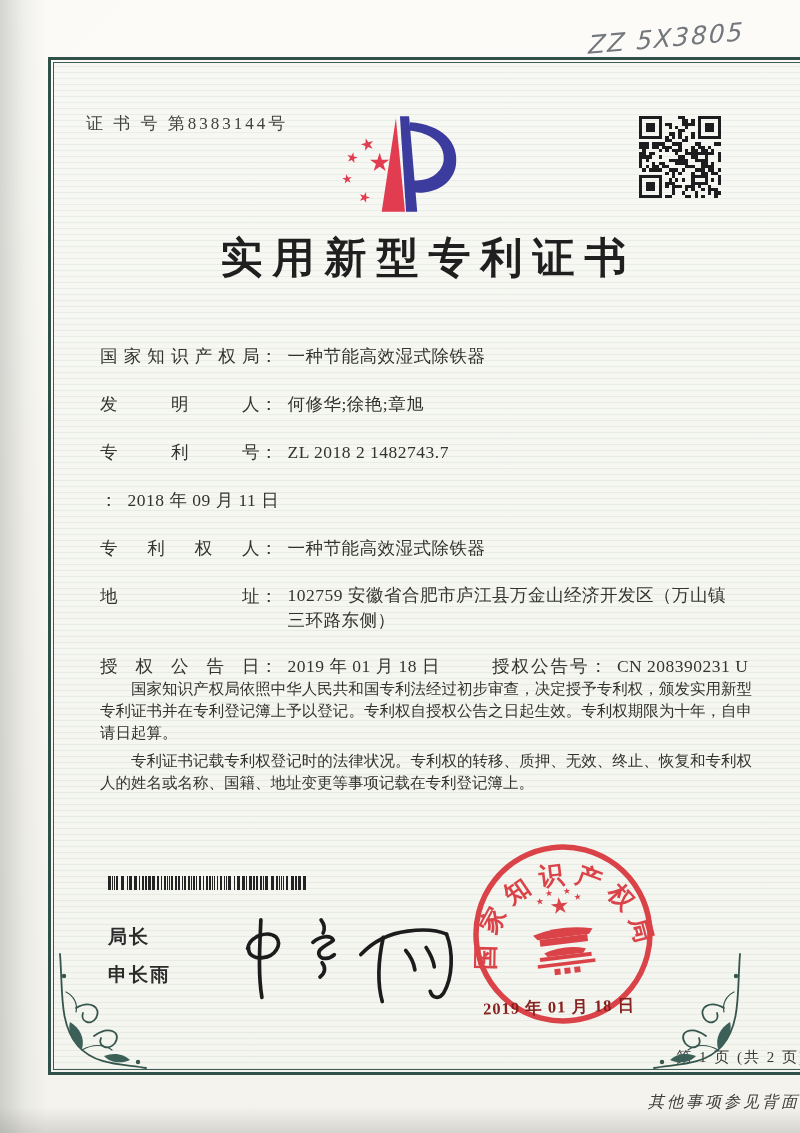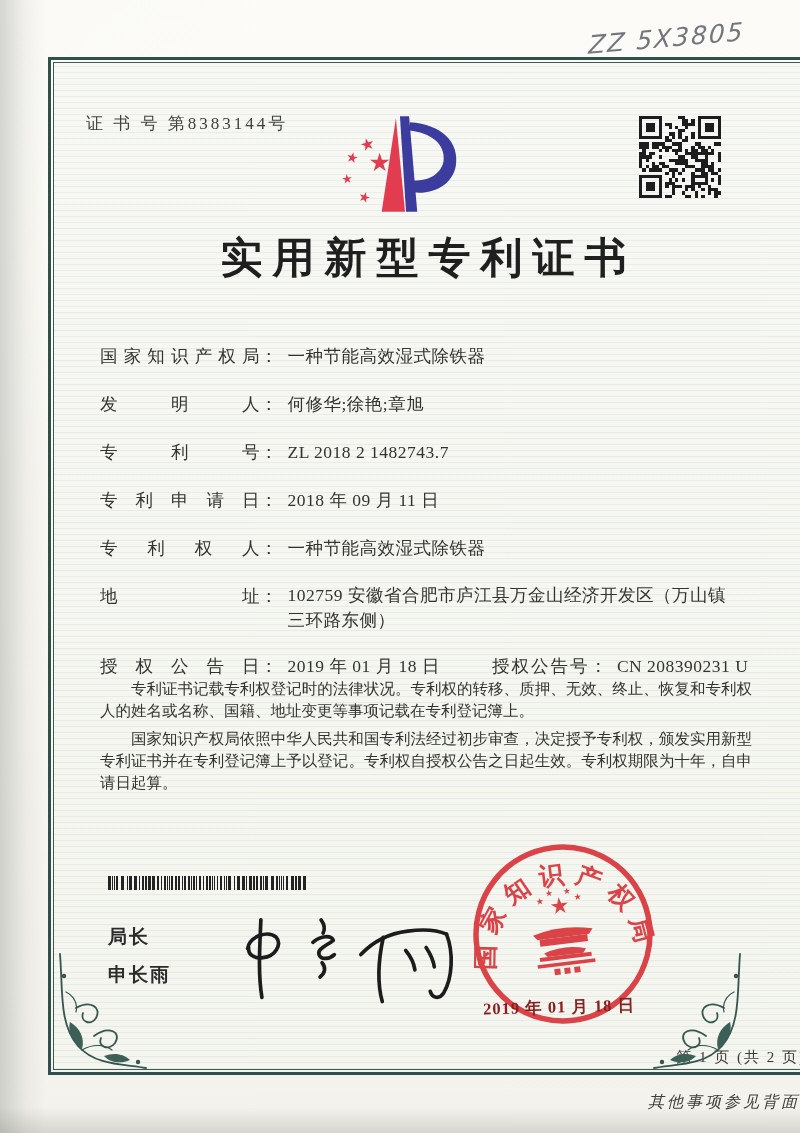--- a/index.html
+++ b/index.html
@@ -428,21 +428,20 @@
           <span class="flabel">发明人</span>
             <span class="fcolon">：</span>
           <span class="fvalue">何修华;徐艳;章旭</span>
         </div>
         <div class="row">
           <span class="flabel">专利号</span>
             <span class="fcolon">：</span>
           <span class="fvalue">ZL 2018 2 1482743.7</span>
         </div>
         <div class="row">
-          <span class="flabel">专利申请日</span>
             <span class="fcolon">：</span>
           <span class="fvalue">2018 年 09 月 11 日</span>
         </div>
         <div class="row">
           <span class="flabel">专利权人</span>
             <span class="fcolon">：</span>
           <span class="fvalue">一种节能高效湿式除铁器</span>
         </div>
         <div class="row address">
           <span class="flabel">地址</span>
@@ -456,22 +455,22 @@
           <span class="fvalue">2019 年 01 月 18 日</span>
           <span class="grant-second">
             <span class="flabel compact">授权公告号</span>
               <span class="fcolon">：</span>
             <span class="fvalue">CN 208390231 U</span>
           </span>
         </div>
       </div>
 
       <div class="paragraphs">
+        <p>国家知识产权局依照中华人民共和国专利法经过初步审查，决定授予专利权，颁发实用新型专利证书并在专利登记簿上予以登记。专利权自授权公告之日起生效。专利权期限为十年，自申请日起算。</p>
         <p>专利证书记载专利权登记时的法律状况。专利权的转移、质押、无效、终止、恢复和专利权人的姓名或名称、国籍、地址变更等事项记载在专利登记簿上。</p>
-        <p>国家知识产权局依照中华人民共和国专利法经过初步审查，决定授予专利权，颁发实用新型专利证书并在专利登记簿上予以登记。专利权自授权公告之日起生效。专利权期限为十年，自申请日起算。</p>
       </div>
 
       <div class="barcode" id="barcode">
           <span style="width:3px;margin-right:1px"></span>
           <span style="width:1px;margin-right:1px"></span>
           <span style="width:1px;margin-right:1px"></span>
           <span style="width:2px;margin-right:3px"></span>
           <span style="width:3px;margin-right:3px"></span>
           <span style="width:1px;margin-right:1px"></span>
           <span style="width:3px;margin-right:2px"></span>

